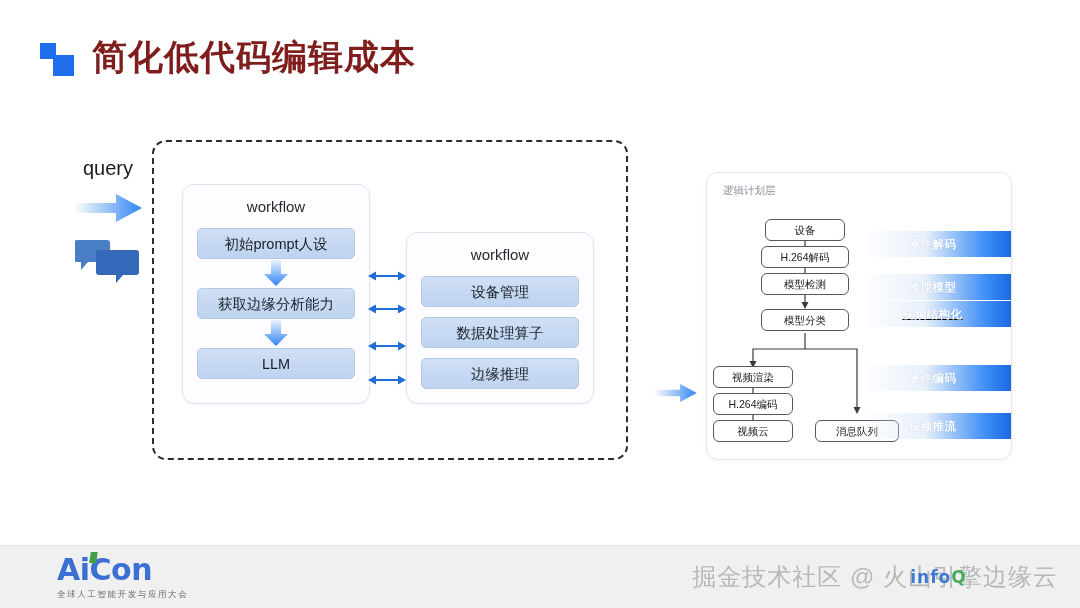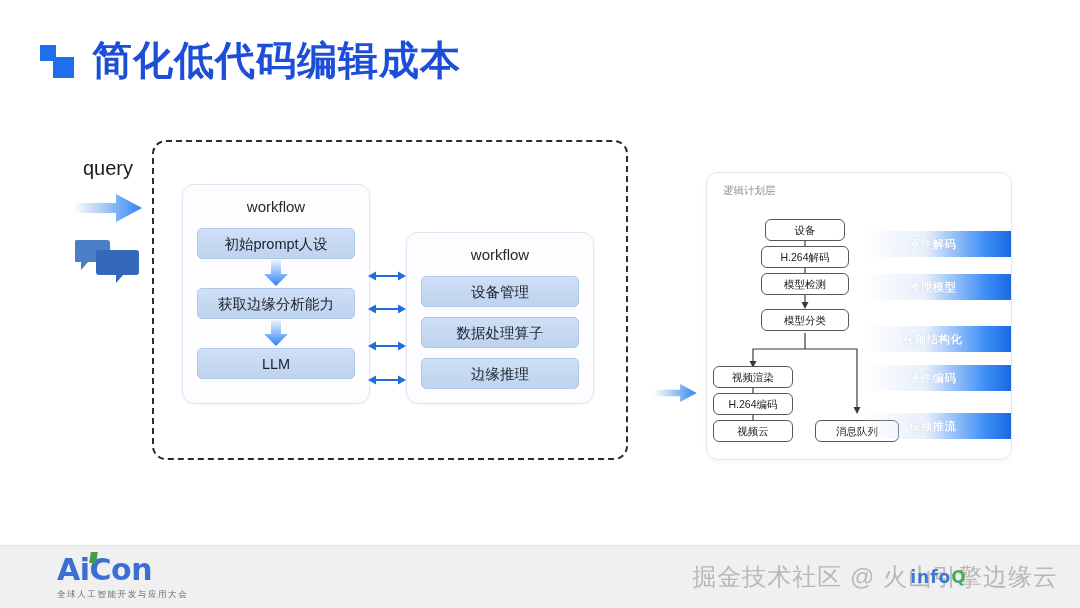--- a/index.html
+++ b/index.html
@@ -10,21 +10,21 @@
     overflow: hidden;
   }
   .slide { position: relative; width: 1080px; height: 608px; background: #fff; }
 
   
   .header { position: absolute; left: 40px; top: 40px; display: flex; align-items: center; }
   .logo-mark { position: relative; width: 36px; height: 34px; margin-right: 16px; flex: none; }
   .logo-mark .sq1 { position: absolute; left: 0; top: 2px; width: 16px; height: 16px; background: #1f6fec; }
   .logo-mark .sq2 { position: absolute; left: 13px; top: 14px; width: 21px; height: 21px; background: #1f6fec; }
   .page-title {
-    font-size: 40px; font-weight: bold; color: #1d4ed8;
+    font-size: 35px; font-weight: bold; color: #7f1d1d;
     letter-spacing: 1px; line-height: 1;
     font-family: "DejaVu Sans", "Liberation Sans", sans-serif;
   }
 
   
   .query-block { position: absolute; left: 62px; top: 158px; width: 92px; }
   .query-label {
     font-size: 20px; color: #1c1c1c; text-align: center;
     font-family: "Liberation Sans", sans-serif; line-height: 1;
   }
@@ -267,21 +267,21 @@
     <div class="flow-node" style="left:6px;   top:220px; width:80px;">H.264编码</div>
     <div class="flow-node" style="left:6px;   top:247px; width:80px;">视频云</div>
     <div class="flow-node" style="left:108px; top:247px; width:84px;">消息队列</div>
 
     <div class="grad-bar" style="left:154px; top:58px;">
       <span>硬件解码</span>
       </div>
     <div class="grad-bar" style="left:154px; top:101px;">
       <span>推理模型</span>
       </div>
-    <div class="grad-bar" style="left:154px; top:153px;">
+    <div class="grad-bar" style="left:154px; top:128px;text-decoration:underline;">
       <span>视频结构化</span>
       </div>
     <div class="grad-bar" style="left:154px; top:192px;">
       <span>硬件编码</span>
       </div>
     <div class="grad-bar" style="left:154px; top:240px;">
       <span>视频推流</span>
       </div>
   </div>
 

